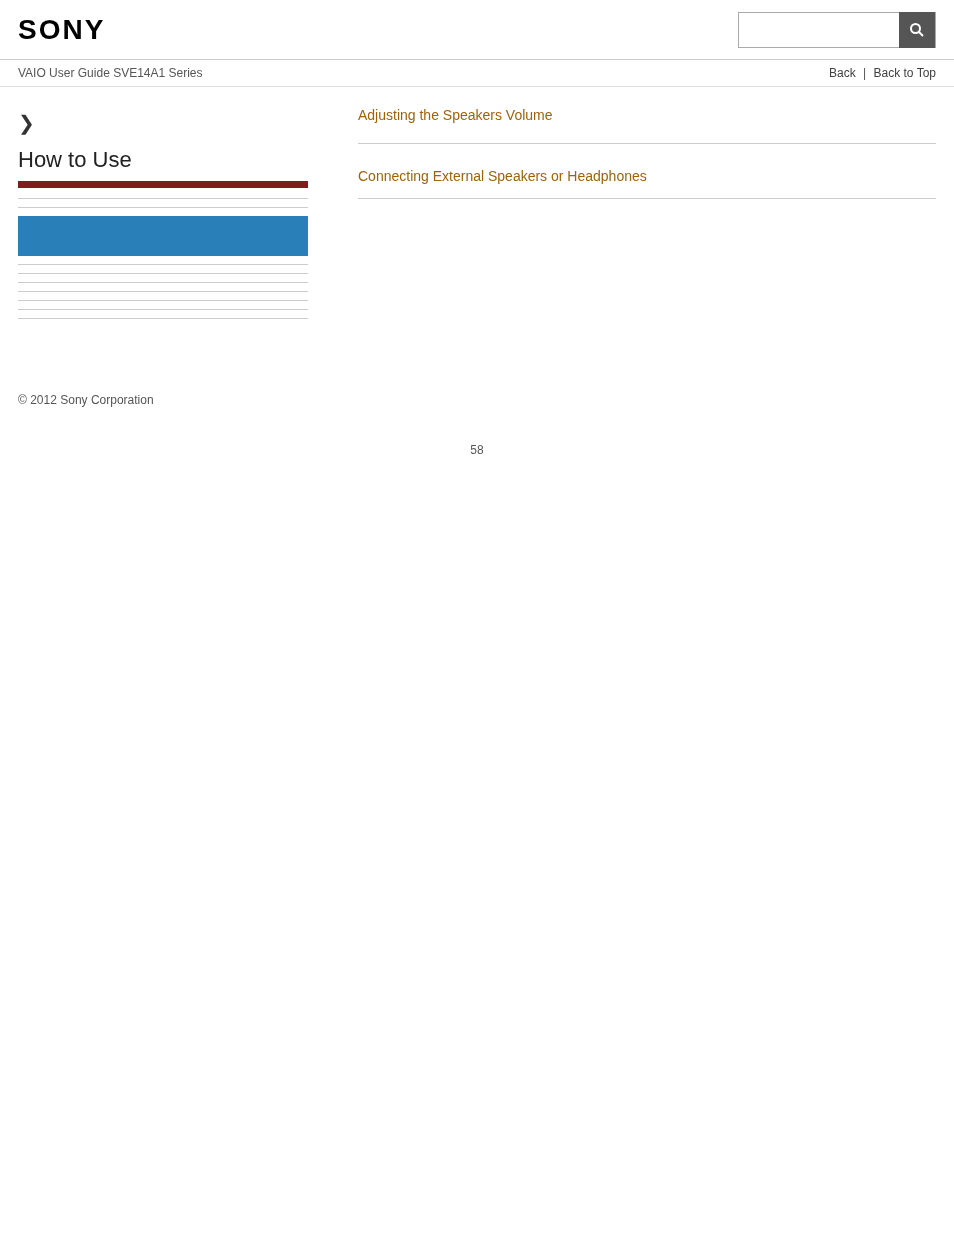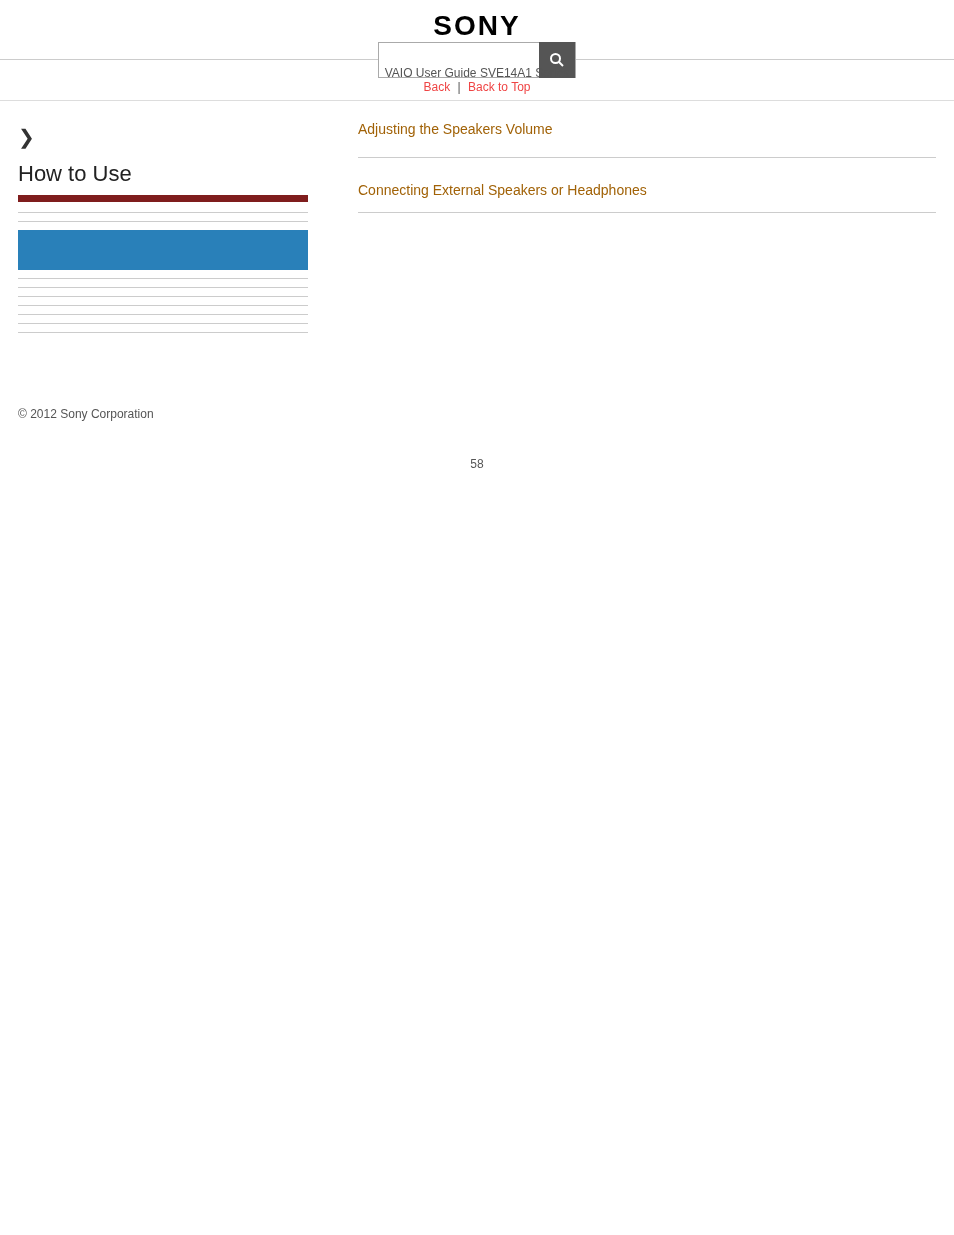--- a/index.html
+++ b/index.html
@@ -13,21 +13,20 @@
     }
 
     
     .header {
       display: flex;
       align-items: center;
       justify-content: space-between;
       padding: 10px 18px;
       border-bottom: 1px solid #ccc;
       height: 60px;
-      flex-direction: column;
     }
     .sony-logo {
       font-size: 28px;
       font-weight: 900;
       letter-spacing: 2px;
       color: #000;
       font-family: Arial Black, Arial, sans-serif;
     }
     .search-box {
       display: flex;
@@ -56,31 +55,30 @@
       font-size: 16px;
     }
 
     
     .sub-header {
       display: flex;
       align-items: center;
       justify-content: space-between;
       padding: 6px 18px;
       border-bottom: 1px solid #ddd;
-      flex-direction: column;
     }
     .guide-title {
       font-size: 12px;
       color: #555;
     }
     .nav-links {
       font-size: 12px;
     }
     .nav-links a {
-      color: #ef4444;
+      color: #404040;
       text-decoration: none;
     }
     .nav-separator {
       color: #555;
       margin: 0 4px;
     }
 
     
     .main-container {
       display: flex;

